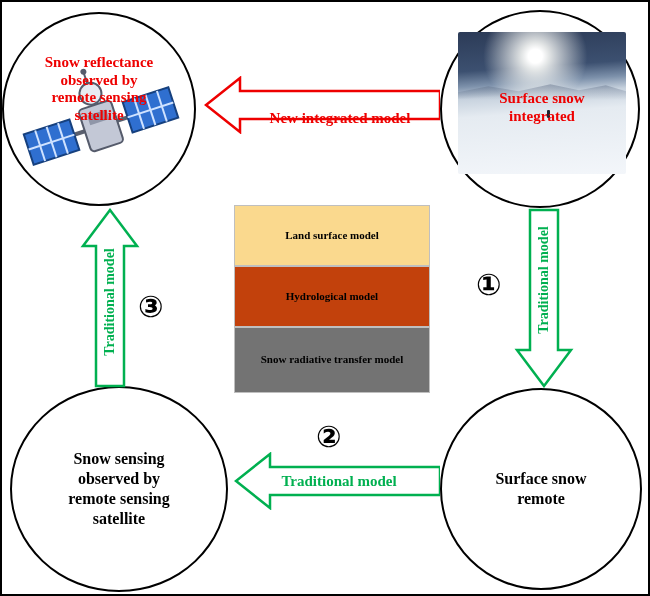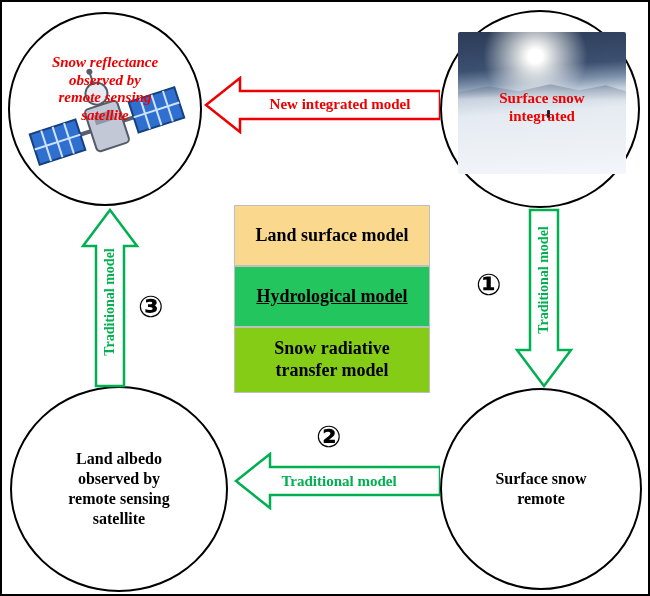--- a/index.html
+++ b/index.html
@@ -12,21 +12,21 @@
     position:absolute;border:2px solid #000;border-radius:50%;background:#fff;
     box-sizing:border-box;
   }
   .nodetext{position:absolute;left:0;width:100%;text-align:center;font-weight:bold;line-height:1.18;z-index:3;}
   .nodetext span{display:block;}
   .center-flex{display:flex;align-items:center;justify-content:center;text-align:center;}
   .blacktext{color:#000;font-weight:bold;line-height:1.25;}
   .blacktext span{display:block;}
 
   
-  .c-tl{left:6px;top:10px;width:194px;height:194px;font-style:italic;}
+  .c-tl{left:0;top:10px;width:194px;height:194px;}
   .c-tr{left:438px;top:8px;width:200px;height:198px;}
   .c-bl{left:8px;top:384px;width:218px;height:206px;}
   .c-br{left:438px;top:386px;width:202px;height:202px;}
 
   .sat{position:absolute;left:17px;top:46px;width:160px;height:132px;z-index:1;}
   .tl-text{top:40px;font-size:15px;}
 
   .photo{
     position:absolute;left:16px;top:20px;width:168px;height:142px;border-radius:2px;overflow:hidden;
     background:
@@ -41,32 +41,32 @@
   .skier{position:absolute;left:53%;top:55%;width:3px;height:8px;background:#1d2430;border-radius:1px;}
   .photo-text{top:58px;font-size:15px;}
 
   .bl-text{font-size:16px;}
   .br-text{font-size:16px;}
 
   
   .models{position:absolute;left:232px;top:203px;width:196px;z-index:2;}
   .model-box{
     box-sizing:border-box;border:1px solid #bfbfbf;display:flex;align-items:center;justify-content:center;
-    text-align:center;font-weight:bold;font-size:18px;color:#000;padding:2px 14px;line-height:1.2;
+    text-align:center;font-weight:bold;font-size:11px;color:#000;padding:2px 14px;line-height:1.2;
   }
   .mb1{height:61px;}
   .mb2{height:61px;}
   .mb3{height:66px;}
 
   .arrow{position:absolute;z-index:1;}
   .arrow-label{
     position:absolute;display:flex;align-items:center;justify-content:center;
     font-weight:bold;z-index:2;white-space:nowrap;
   }
-  .lbl-top{left:240px;top:82px;width:196px;height:40px;font-size:15px;}
+  .lbl-top{left:240px;top:96px;width:196px;height:40px;font-size:15px;}
   .lbl-bottom{left:238px;top:456px;width:198px;height:46px;font-size:15px;}
   .vlabel{
     position:absolute;white-space:nowrap;font-weight:bold;font-size:14px;z-index:2;
     transform:translate(-50%,-50%) rotate(-90deg);transform-origin:center center;
   }
   .vl-right{left:542px;top:278px;}
   .vl-left{left:108px;top:300px;}
 
   .stepnum{
     position:absolute;font-family:"DejaVu Sans",sans-serif;font-weight:bold;
@@ -116,42 +116,42 @@
       <div class="skier"></div>
       <div class="nodetext photo-text" style="color: rgb(238, 0, 0);">
         <span>Surface snow</span>
         <span>integrated</span>
       </div>
     </div>
   </div>
 
   <div class="circle c-bl center-flex">
     <div class="blacktext bl-text">
-      <span>Land albedo</span>
+      <span>Snow sensing</span>
       <span>observed by</span>
       <span>remote sensing</span>
       <span>satellite</span>
     </div>
   </div>
 
   <div class="circle c-br center-flex">
     <div class="blacktext br-text">
       <span>Surface snow</span>
       <span>remote</span>
     </div>
   </div>
 
   <div class="models">
     <div class="model-box mb1" style="background: rgb(250, 217, 142);">
       <span>Land surface model</span>
     </div>
-    <div class="model-box mb2" style="background: #22c55e; text-decoration: underline;">
+    <div class="model-box mb2" style="background: #c2410c;">
       <span>Hydrological model</span>
     </div>
-    <div class="model-box mb3" style="background: #84cc16;">
+    <div class="model-box mb3" style="background: #737373;">
       <span>Snow radiative transfer model</span>
     </div>
   </div>
 
   <svg class="arrow" style="left:202px;top:74px;" width="236" height="58" viewBox="0 0 236 58">
     <polygon points="236,15 36,15 36,2 2,29 36,56 36,43 236,43" fill="#ffffff" stroke="#ee0000" stroke-width="2.5"></polygon>
   </svg>
   <div class="arrow-label lbl-top" style="color: rgb(238, 0, 0);">New integrated model</div>
 
   <svg class="arrow" style="left:512px;top:206px;" width="60" height="180" viewBox="0 0 60 180">

